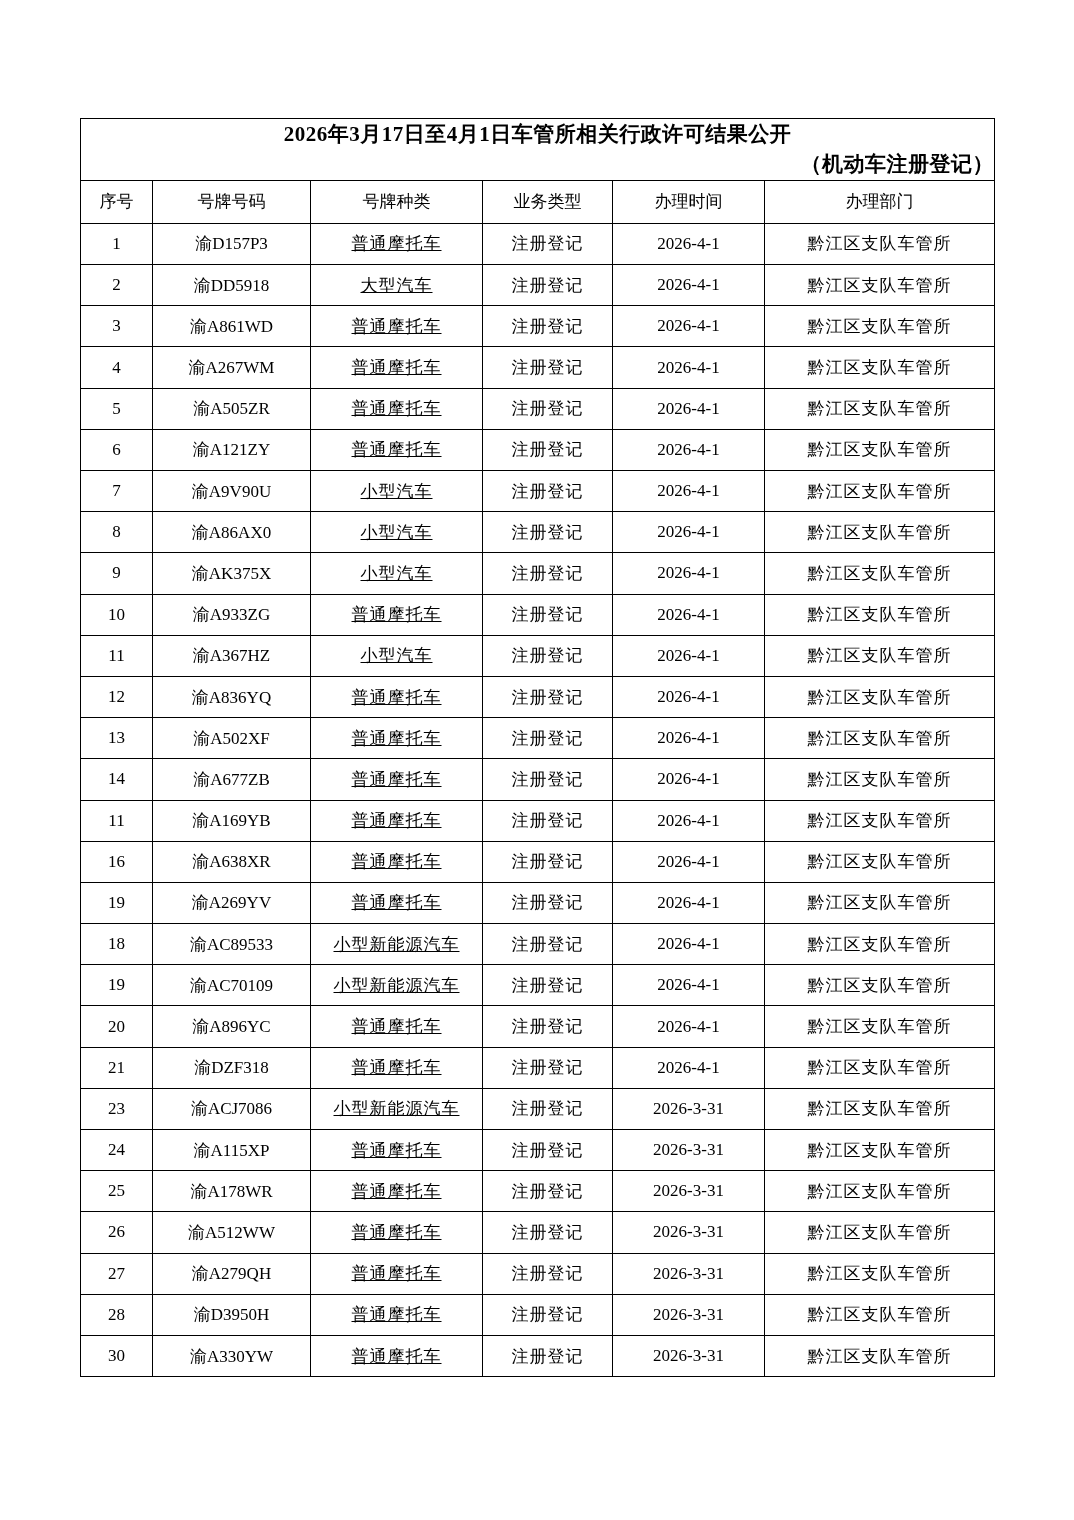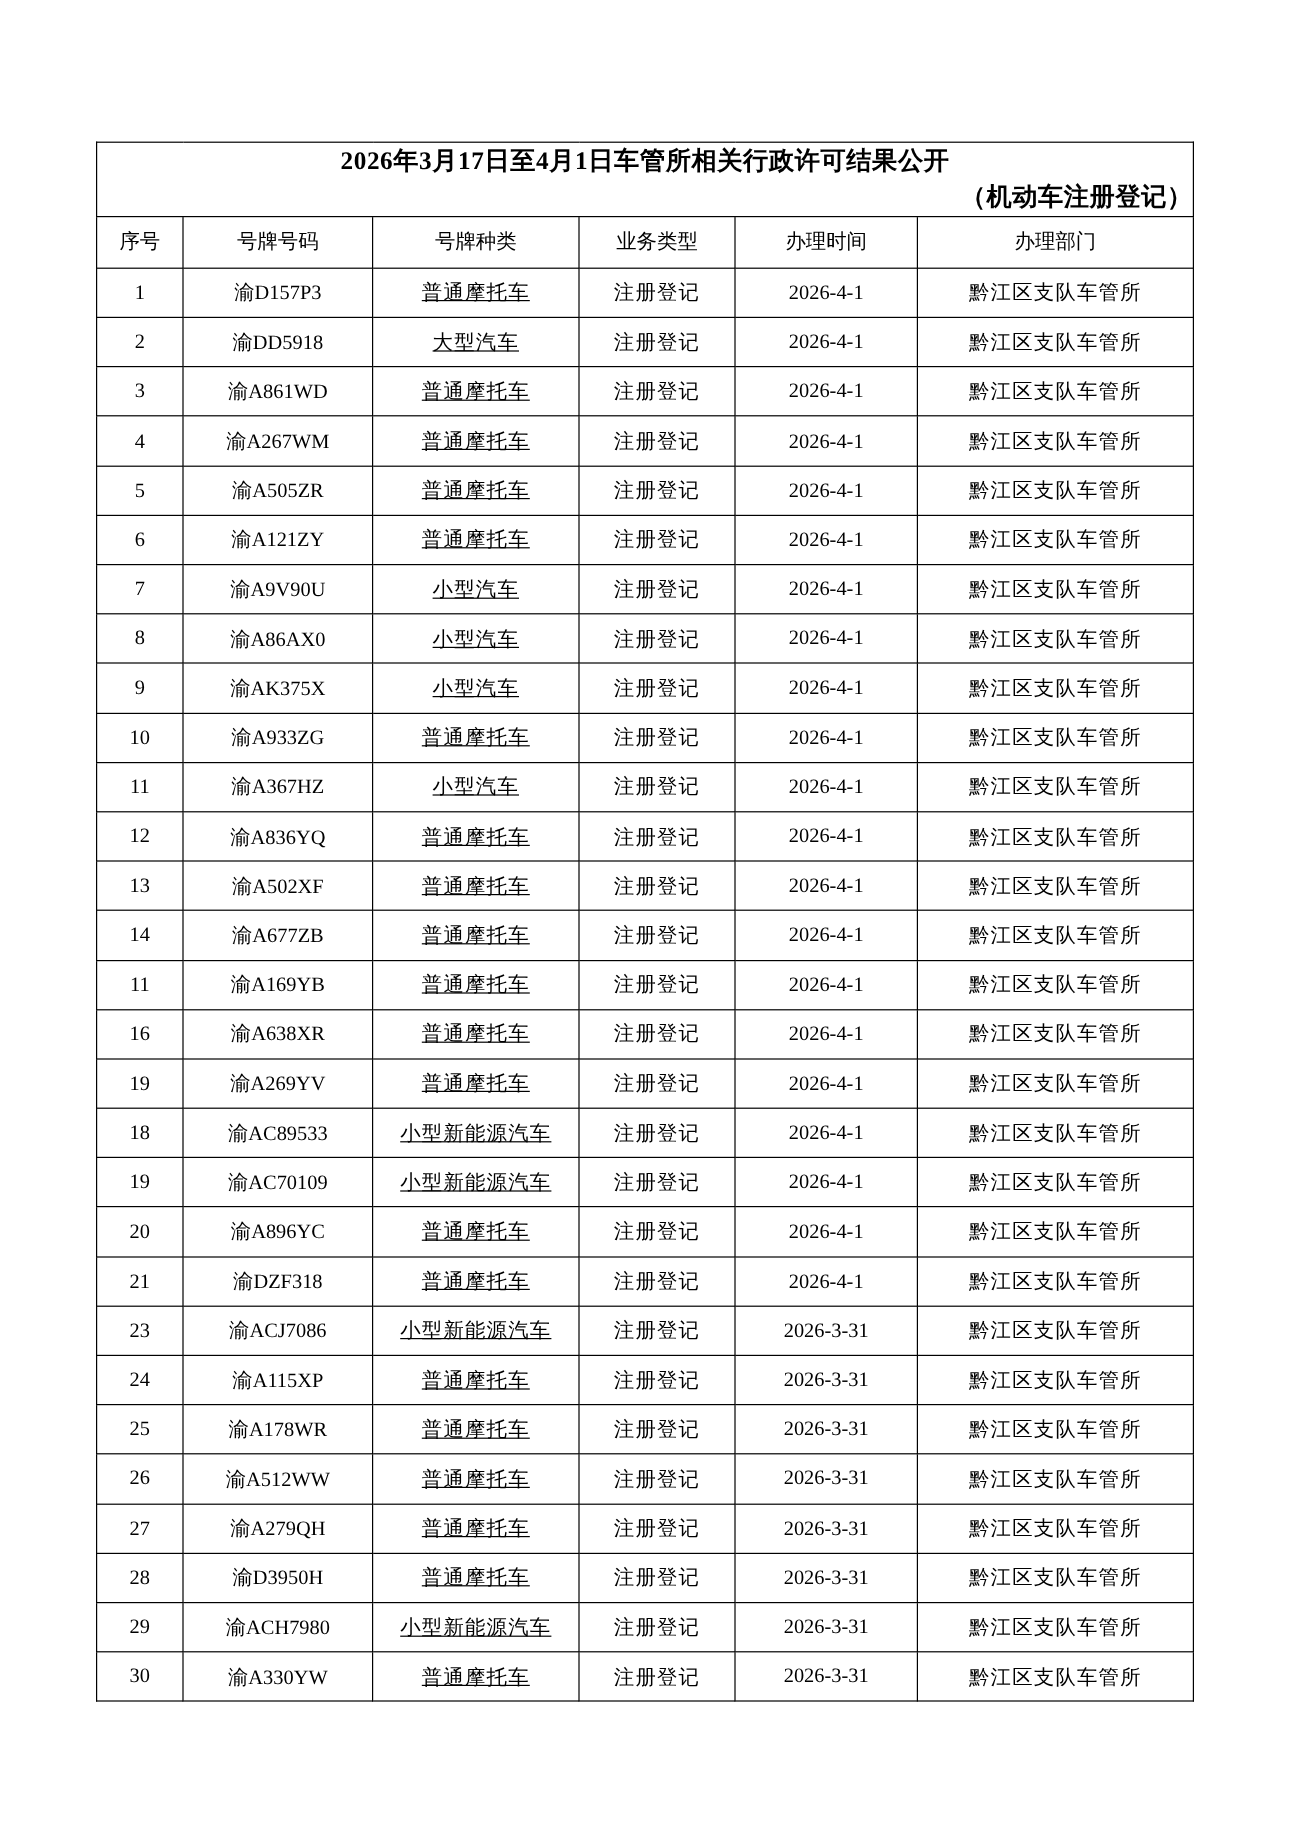--- a/index.html
+++ b/index.html
@@ -310,28 +310,20 @@
       </tr>
       <tr class="body-row">
         <td class="cell-idx">28</td>
         <td class="cell-plate">渝D3950H</td>
         <td class="cell-kind">普通摩托车</td>
         <td class="cell-biz">注册登记</td>
         <td class="cell-time">2026-3-31</td>
         <td class="cell-dept">黔江区支队车管所</td>
       </tr>
       <tr class="body-row">
-        <td class="cell-idx">29</td>
-        <td class="cell-plate">渝ACH7980</td>
-        <td class="cell-kind">小型新能源汽车</td>
-        <td class="cell-biz">注册登记</td>
-        <td class="cell-time">2026-3-31</td>
-        <td class="cell-dept">黔江区支队车管所</td>
-      </tr>
-      <tr class="body-row">
         <td class="cell-idx">30</td>
         <td class="cell-plate">渝A330YW</td>
         <td class="cell-kind">普通摩托车</td>
         <td class="cell-biz">注册登记</td>
         <td class="cell-time">2026-3-31</td>
         <td class="cell-dept">黔江区支队车管所</td>
       </tr>
     </tbody>
   </table>
 </div>

